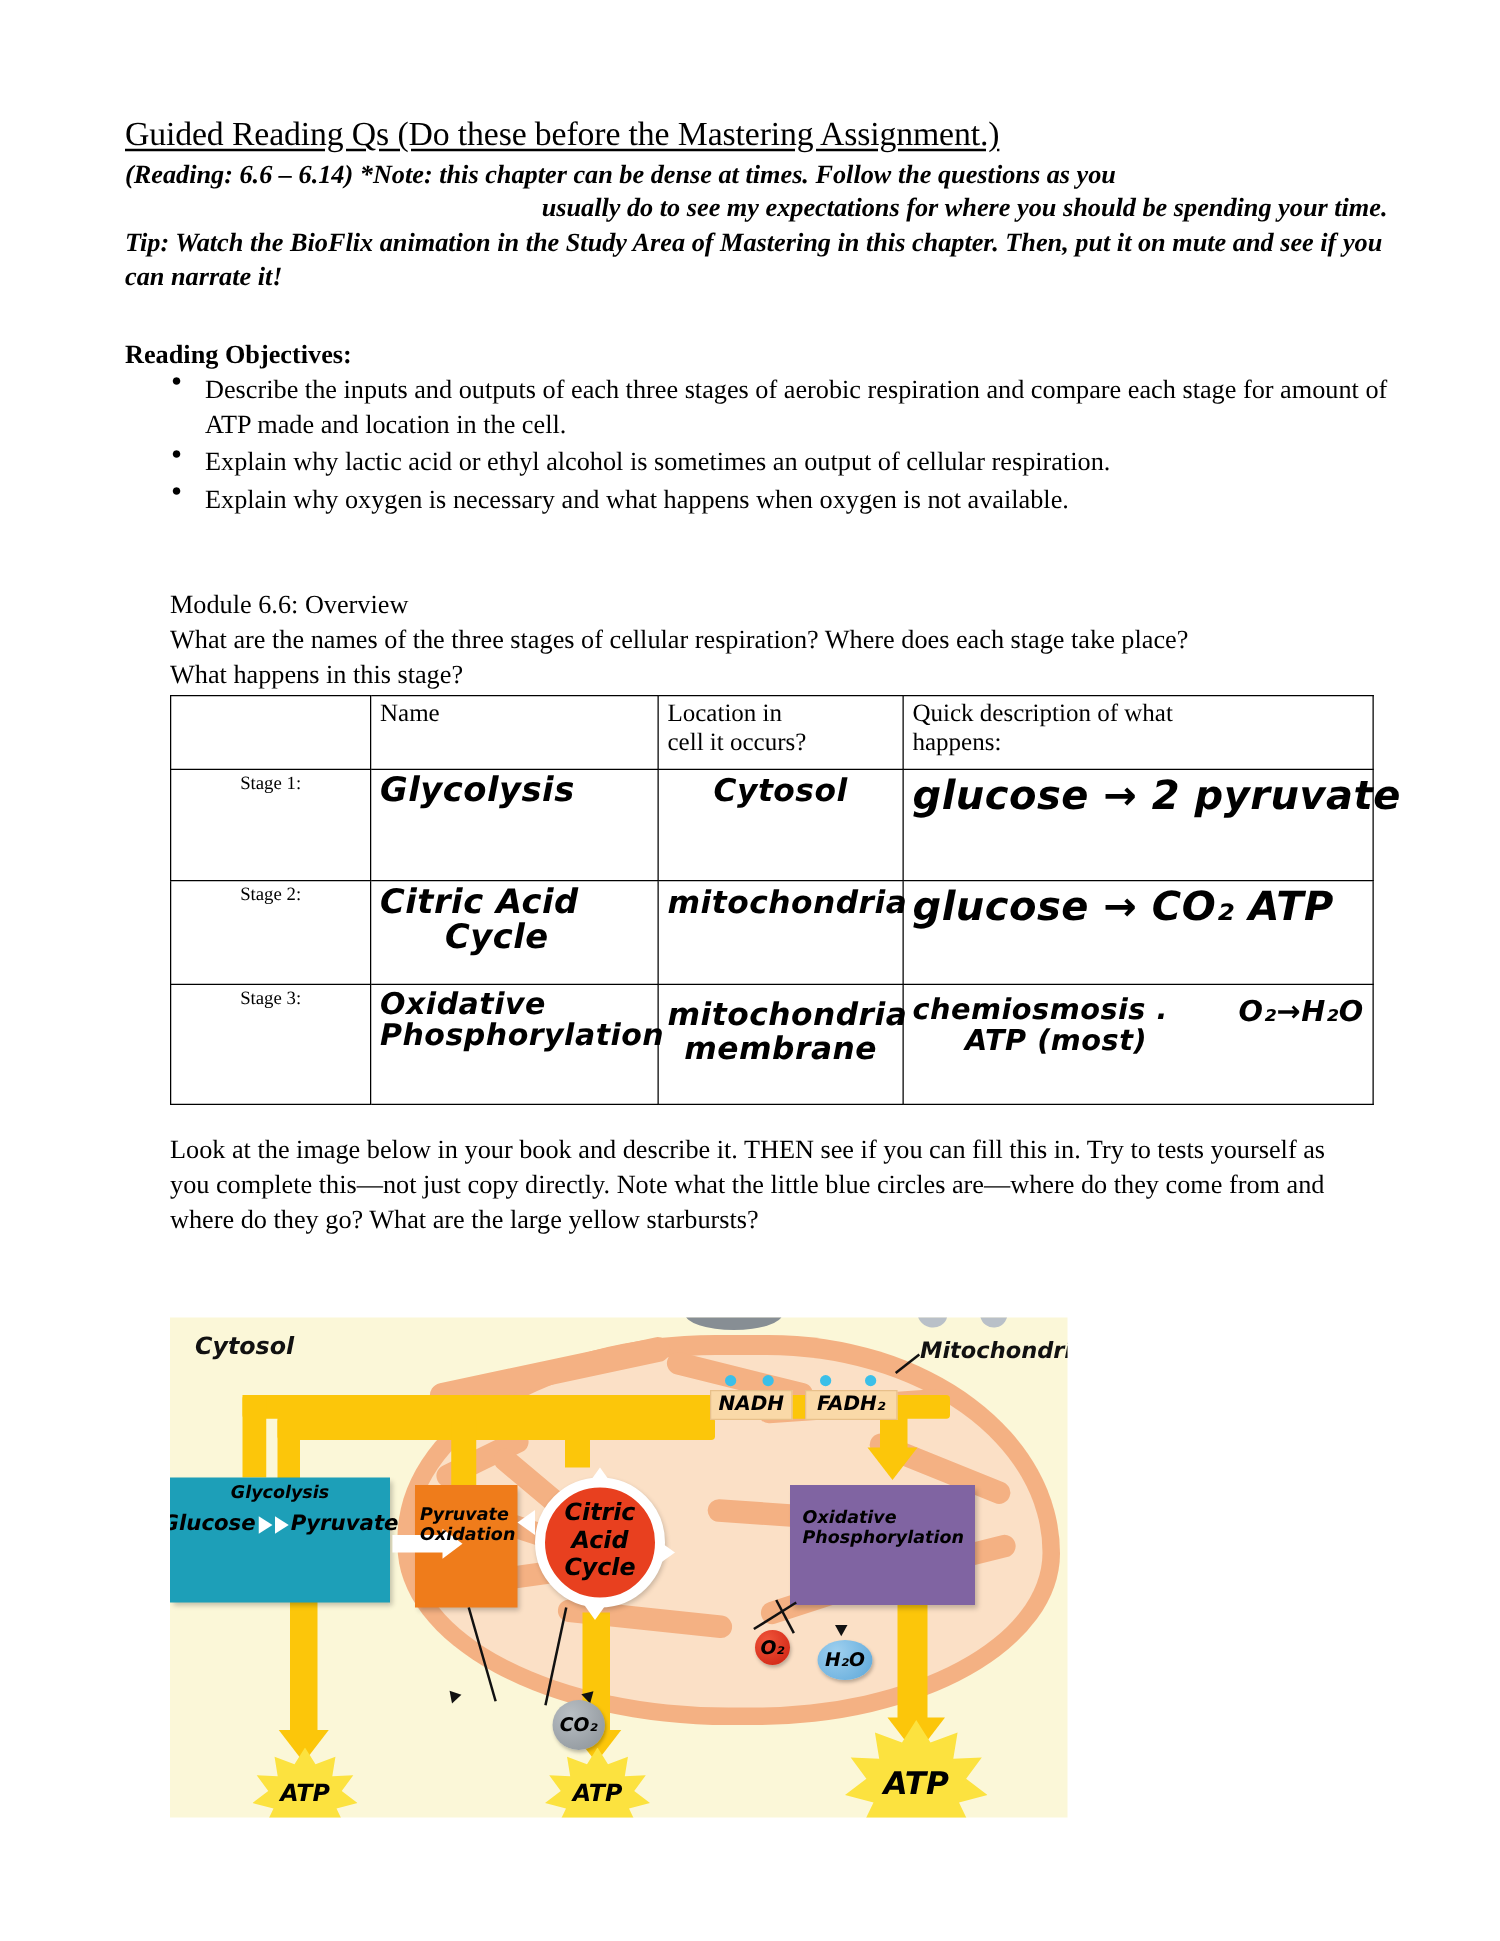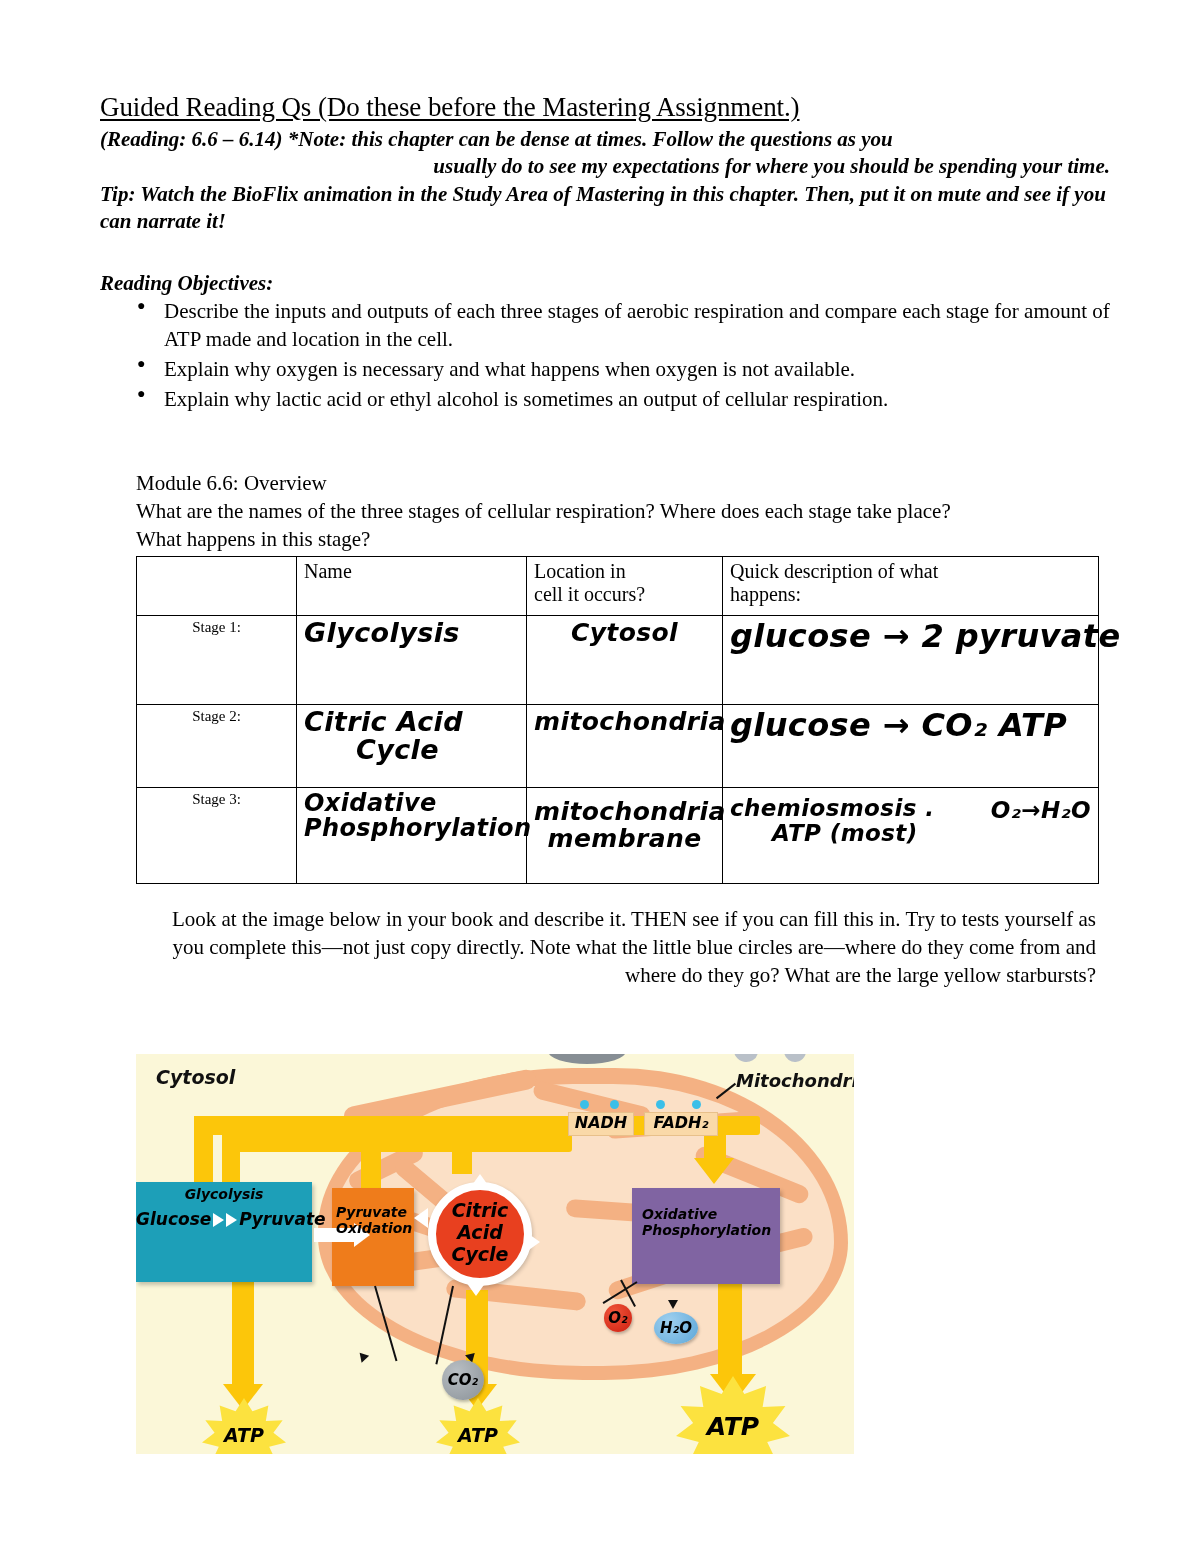--- a/index.html
+++ b/index.html
@@ -62,21 +62,20 @@
     font-style: italic;
     line-height: 1.3;
     margin: 0;
   }
 
   
   .objectives-head {
     font-size: 21px;
     font-weight: bold;
     margin: 36px 0 2px 0;
-    font-style: italic;
   }
   ul.objectives {
     margin: 0;
     padding-left: 62px;
     list-style: none;
   }
   ul.objectives li {
     font-size: 21px;
     line-height: 1.33;
     position: relative;
@@ -176,21 +175,20 @@
     font-size: 23px;
     padding-top: 2px;
   }
 
   
   .after-table {
     margin-left: 36px;
     width: 960px;
     font-size: 21px;
     line-height: 1.35;
-    text-align: right;
   }
 
   
   .diagram-wrap {
     position: absolute;
     left: 136px;
     top: 1054px;
     width: 718px;
     height: 400px;
     background: #fbf7d8;
@@ -315,21 +313,21 @@
     font-weight: 700;
     font-style: italic;
     line-height: 1.15;
     text-align: center;
   }
   .lbl-gly-title {
     left: 0; top: 132px; width: 176px; font-size: 14px;
   }
   .lbl-gly-row {
     left: 0; top: 156px; width: 176px;
-    display: flex; align-items: center; gap: 2px;
+    display: flex; align-items: center; justify-content: center; gap: 2px;
     font-size: 17px;
   }
   .wa {
     display: inline-block;
     width: 0; height: 0;
     border-top: 7px solid transparent;
     border-bottom: 7px solid transparent;
     border-left: 11px solid #ffffff;
   }
   .lbl-pyr {
@@ -463,22 +461,22 @@
     </p>
 
     <p class="tip-line">
       <span>Tip: Watch the BioFlix animation in the Study Area of Mastering in this chapter. Then, put it on mute</span>
       <span>and see if you can narrate it!</span>
     </p>
 
     <div class="objectives-head">Reading Objectives:</div>
     <ul class="objectives">
       <li>Describe the inputs and outputs of each three stages of aerobic respiration and compare each stage for amount of ATP made and location in the cell.</li>
+      <li>Explain why lactic acid or ethyl alcohol is sometimes an output of cellular respiration.</li>
       <li>Explain why oxygen is necessary and what happens when oxygen is not available.</li>
-      <li>Explain why lactic acid or ethyl alcohol is sometimes an output of cellular respiration.</li>
     </ul>
 
     <div class="module-block">
       <div class="module-line">Module 6.6: Overview</div>
       <div class="module-line">What are the names of the three stages of cellular respiration? Where does each stage take place?</div>
       <div class="module-line">What happens in this stage?</div>
     </div>
 
     <table class="stages">
       <colgroup>

